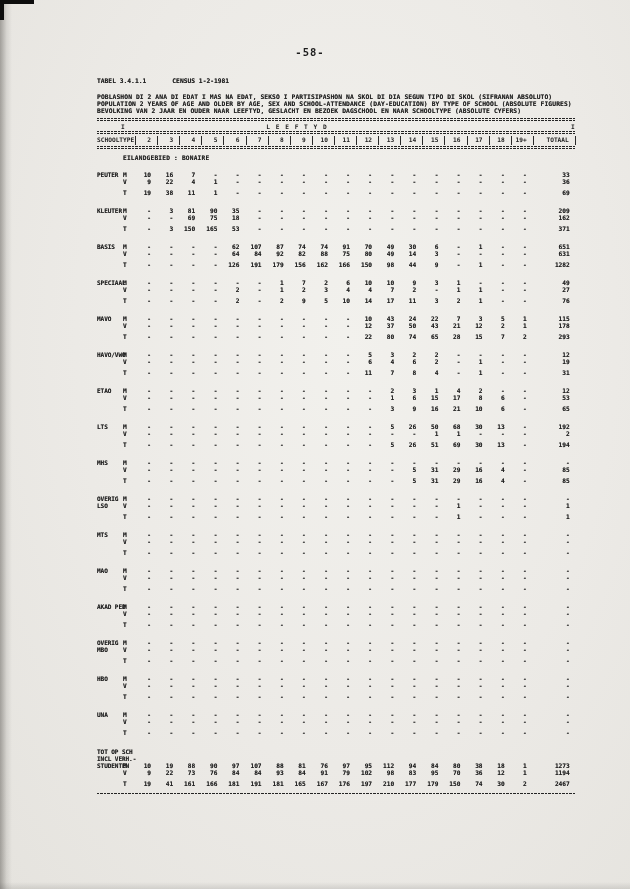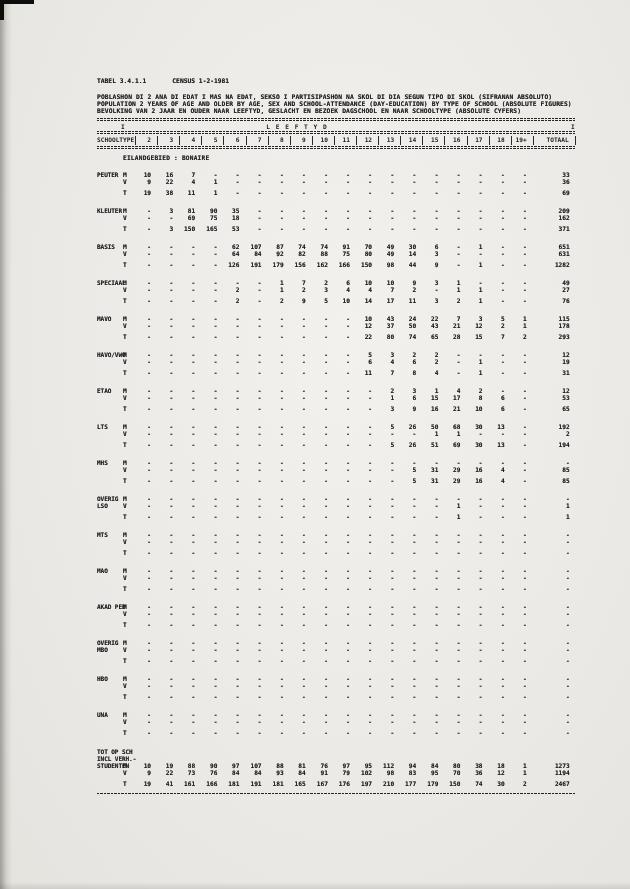--- a/index.html
+++ b/index.html
@@ -56,20 +56,21 @@
 </style>
 </head>
 <body>
 
 <div class="page">
   <div class="spine"></div>
   <div class="mark-top"></div>
   <div class="mark-side"></div>
   <div class="bottom-shade"></div>
 
+  <div class="pageno">-58-</div>
 
   <div class="tabelline">
     <span>TABEL 3.4.1.1</span><span class="census">CENSUS 1-2-1981</span>
   </div>
 
   <div class="desc" id="desc">
       <div class="descline">POBLASHON DI 2 ANA DI EDAT I MAS NA EDAT, SEKSO I PARTISIPASHON NA SKOL DI DIA SEGUN TIPO DI SKOL (SIFRANAN ABSOLUTO)</div>
       <div class="descline">POPULATION 2 YEARS OF AGE AND OLDER BY AGE, SEX AND SCHOOL-ATTENDANCE (DAY-EDUCATION) BY TYPE OF SCHOOL (ABSOLUTE FIGURES)</div>
       <div class="descline">BEVOLKING VAN 2 JAAR EN OUDER NAAR LEEFTYD, GESLACHT EN BEZOEK DAGSCHOOL EN NAAR SCHOOLTYPE (ABSOLUTE CYFERS)</div>
     </div>

